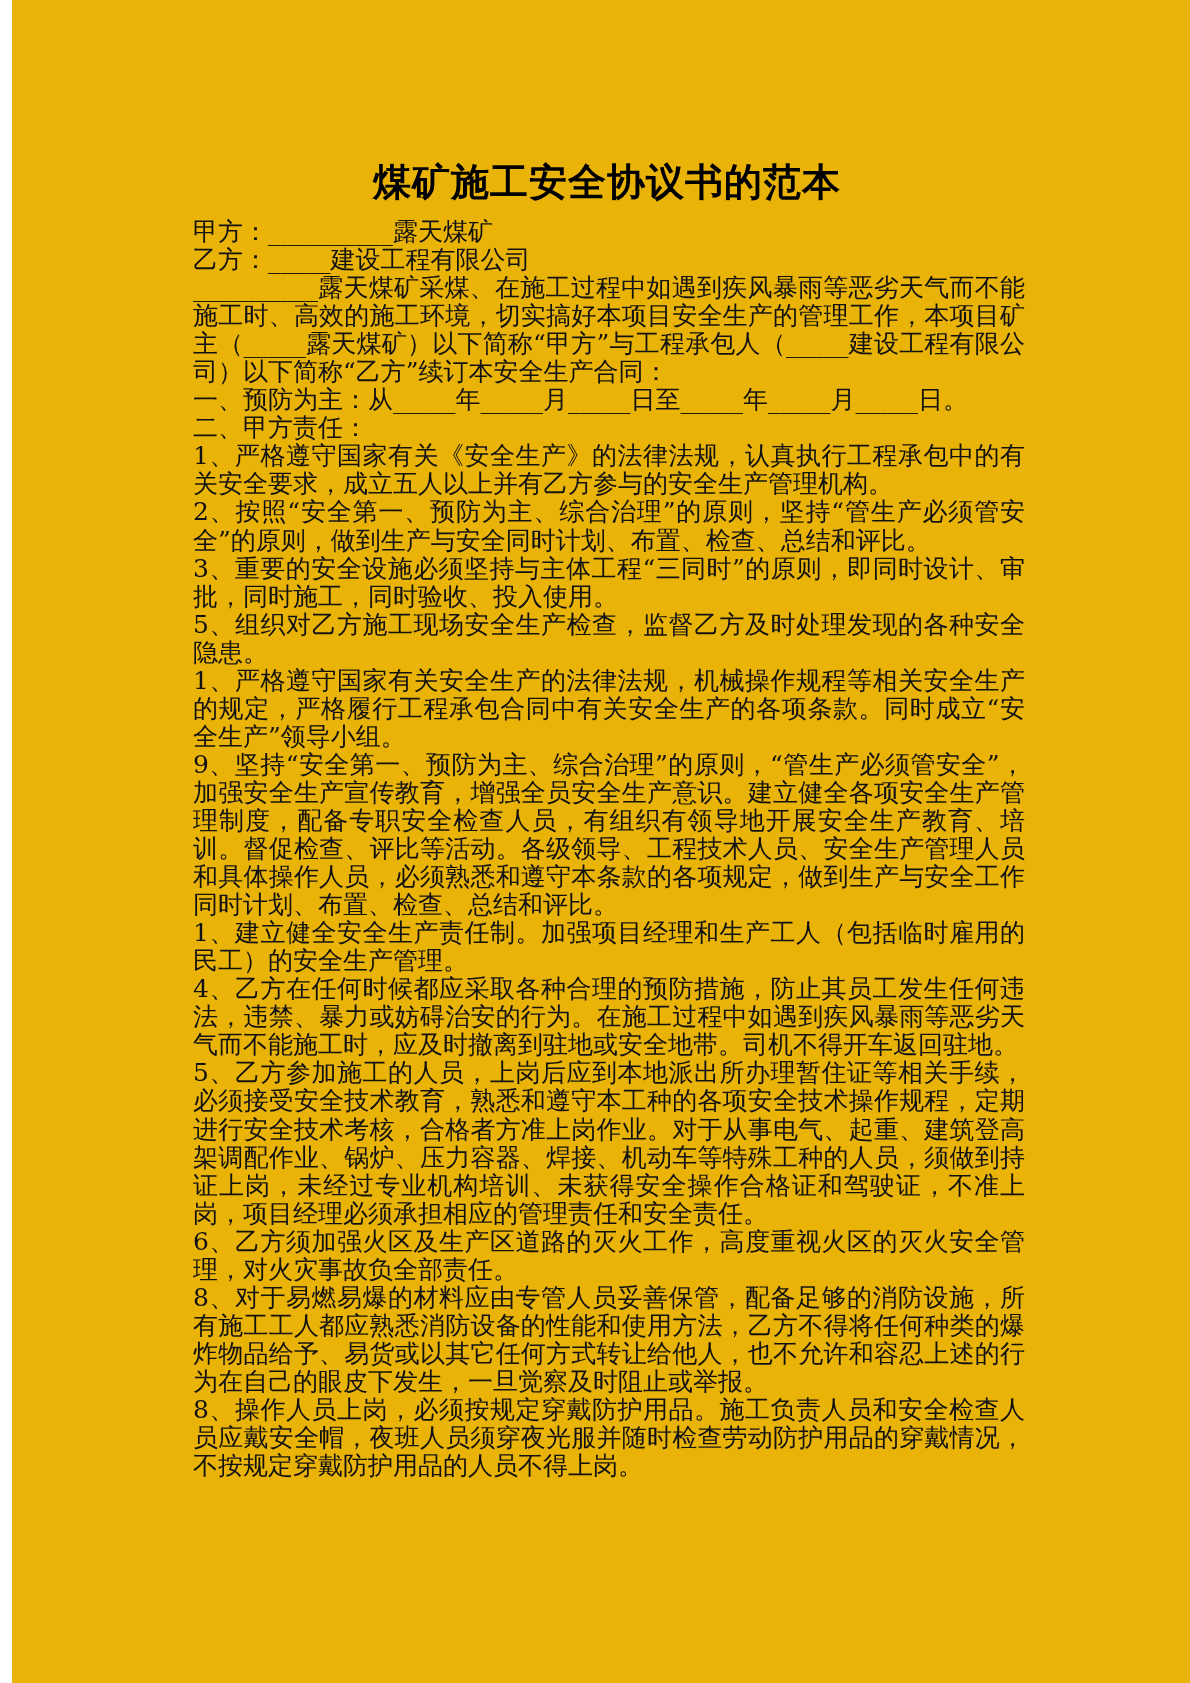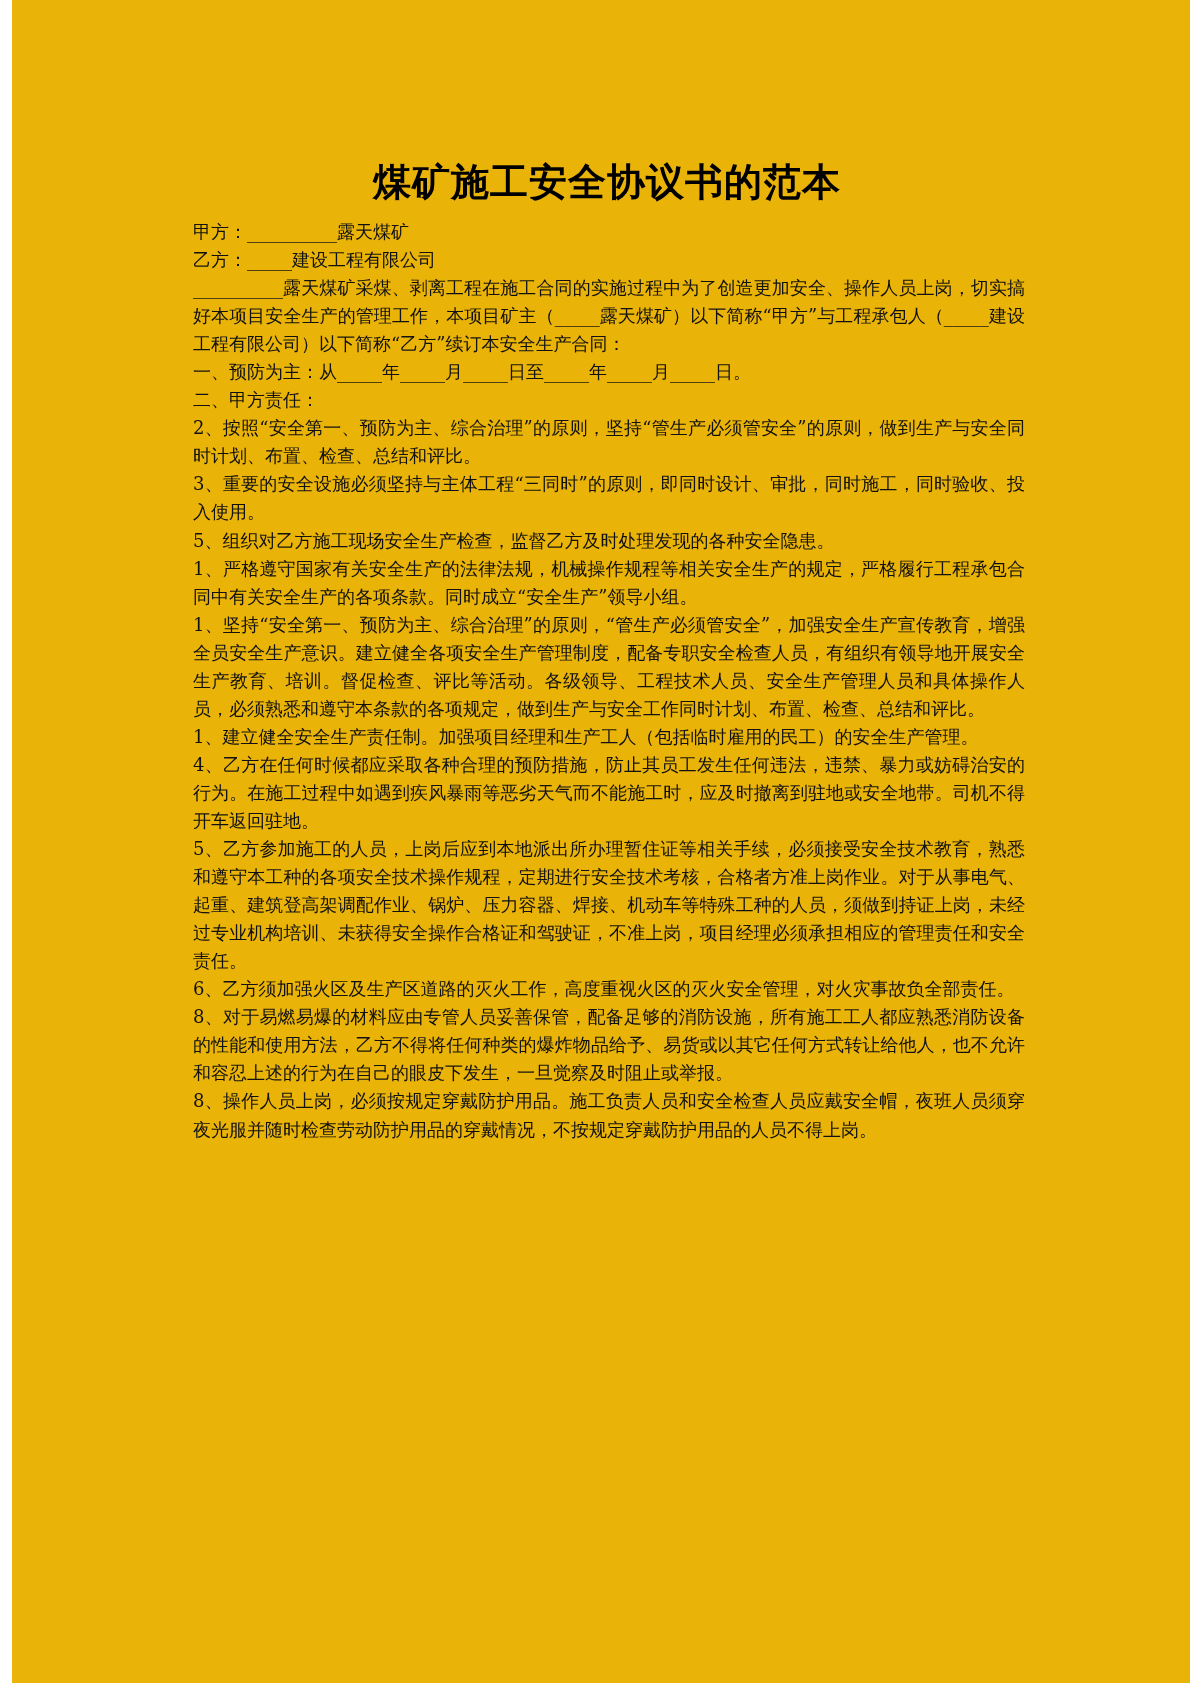--- a/index.html
+++ b/index.html
@@ -7,45 +7,46 @@
   .page {
     position: absolute; left: 0; top: 0; width: 1190px; height: 1683px; background: #eab308; margin-left: 12px;
   }
   .title {
     position: absolute; top: 160px; left: 0; width: 1190px; text-align: center;
     font-family: "DejaVu Sans", sans-serif; font-weight: bold; font-size: 38px;
     color: #000; letter-spacing: 1px; line-height: 44px;
   }
   .body {
     position: absolute; left: 181px; top: 218px; width: 832px;
-    font-family: "DejaVu Serif", serif; font-size: 18px; line-height: 28.05px;
+    font-family: "DejaVu Serif", serif; font-size: 25px; line-height: 28.05px;
     color: #111; text-align: justify;
   }
   .body p { margin: 0; padding: 0; }
 </style>
 </head>
 <body>
 
 <div class="page">
   <div class="title">煤矿施工安全协议书的范本</div>
 
   <div class="body">
     <p>甲方：__________露天煤矿</p>
     <p>乙方：_____建设工程有限公司</p>
-    <p>__________露天煤矿采煤、剥离工程在施工合同的实施过程中为了创造更加安全、操作人员上岗，切实搞好本项目安全生产的管理工作，本项目矿主（_____露天煤矿）以下简称“甲方”与工程承包人（_____建设工程有限公司）以下简称“乙方”续订本安全生产合同：</p>
+    <p>__________露天煤矿采煤、在施工过程中如遇到疾风暴雨等恶劣天气而不能施工时、高效的施工环境，切实搞好本项目安全生产的管理工作，本项目矿主（_____露天煤矿）以下简称“甲方”与工程承包人（_____建设工程有限公司）以下简称“乙方”续订本安全生产合同：</p>
 
     <p>一、预防为主：从_____年_____月_____日至_____年_____月_____日。</p>
 
     <p>二、甲方责任：</p>
+    <p>1、严格遵守国家有关《安全生产》的法律法规，认真执行工程承包中的有关安全要求，成立五人以上并有乙方参与的安全生产管理机构。</p>
     <p>2、按照“安全第一、预防为主、综合治理”的原则，坚持“管生产必须管安全”的原则，做到生产与安全同时计划、布置、检查、总结和评比。</p>
     <p>3、重要的安全设施必须坚持与主体工程“三同时”的原则，即同时设计、审批，同时施工，同时验收、投入使用。</p>
     <p>5、组织对乙方施工现场安全生产检查，监督乙方及时处理发现的各种安全隐患。</p>
 
     <p>1、严格遵守国家有关安全生产的法律法规，机械操作规程等相关安全生产的规定，严格履行工程承包合同中有关安全生产的各项条款。同时成立“安全生产”领导小组。</p>
-    <p>1、坚持“安全第一、预防为主、综合治理”的原则，“管生产必须管安全”，加强安全生产宣传教育，增强全员安全生产意识。建立健全各项安全生产管理制度，配备专职安全检查人员，有组织有领导地开展安全生产教育、培训。督促检查、评比等活动。各级领导、工程技术人员、安全生产管理人员和具体操作人员，必须熟悉和遵守本条款的各项规定，做到生产与安全工作同时计划、布置、检查、总结和评比。</p>
+    <p>9、坚持“安全第一、预防为主、综合治理”的原则，“管生产必须管安全”，加强安全生产宣传教育，增强全员安全生产意识。建立健全各项安全生产管理制度，配备专职安全检查人员，有组织有领导地开展安全生产教育、培训。督促检查、评比等活动。各级领导、工程技术人员、安全生产管理人员和具体操作人员，必须熟悉和遵守本条款的各项规定，做到生产与安全工作同时计划、布置、检查、总结和评比。</p>
     <p>1、建立健全安全生产责任制。加强项目经理和生产工人（包括临时雇用的民工）的安全生产管理。</p>
     <p>4、乙方在任何时候都应采取各种合理的预防措施，防止其员工发生任何违法，违禁、暴力或妨碍治安的行为。在施工过程中如遇到疾风暴雨等恶劣天气而不能施工时，应及时撤离到驻地或安全地带。司机不得开车返回驻地。</p>
     <p>5、乙方参加施工的人员，上岗后应到本地派出所办理暂住证等相关手续，必须接受安全技术教育，熟悉和遵守本工种的各项安全技术操作规程，定期进行安全技术考核，合格者方准上岗作业。对于从事电气、起重、建筑登高架调配作业、锅炉、压力容器、焊接、机动车等特殊工种的人员，须做到持证上岗，未经过专业机构培训、未获得安全操作合格证和驾驶证，不准上岗，项目经理必须承担相应的管理责任和安全责任。</p>
     <p>6、乙方须加强火区及生产区道路的灭火工作，高度重视火区的灭火安全管理，对火灾事故负全部责任。</p>
     <p>8、对于易燃易爆的材料应由专管人员妥善保管，配备足够的消防设施，所有施工工人都应熟悉消防设备的性能和使用方法，乙方不得将任何种类的爆炸物品给予、易货或以其它任何方式转让给他人，也不允许和容忍上述的行为在自己的眼皮下发生，一旦觉察及时阻止或举报。</p>
     <p>8、操作人员上岗，必须按规定穿戴防护用品。施工负责人员和安全检查人员应戴安全帽，夜班人员须穿夜光服并随时检查劳动防护用品的穿戴情况，不按规定穿戴防护用品的人员不得上岗。</p>
   </div>
 </div>
 
 </body></html>

